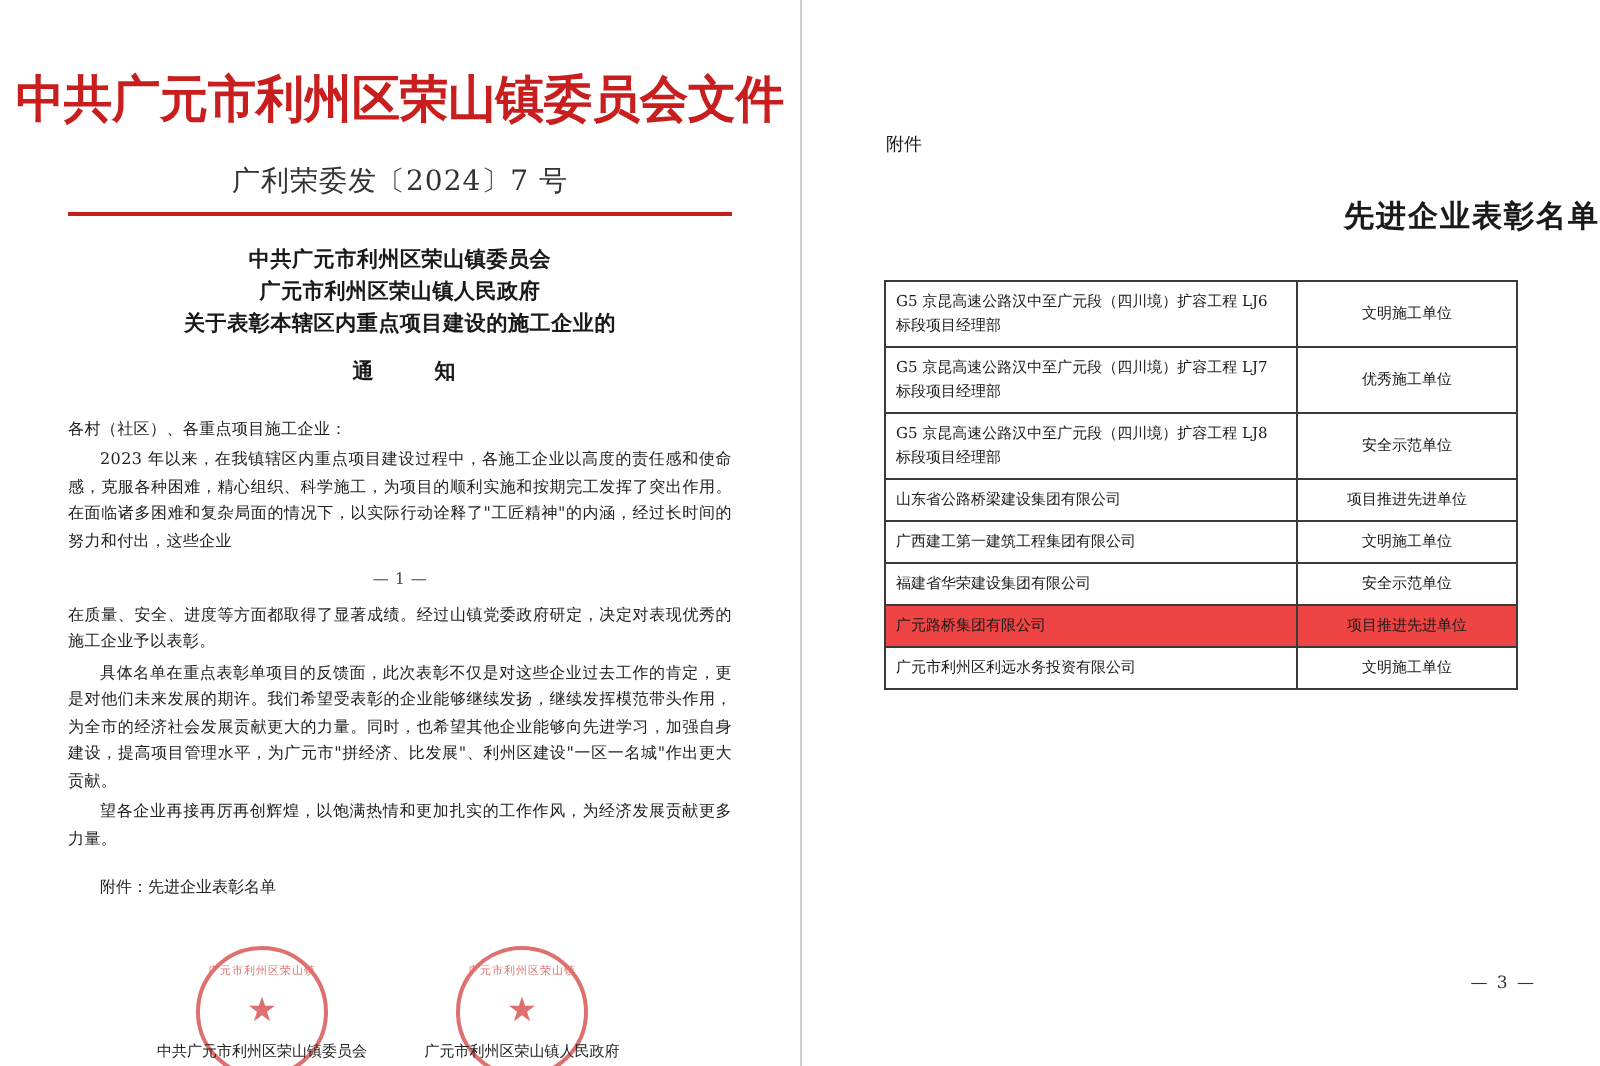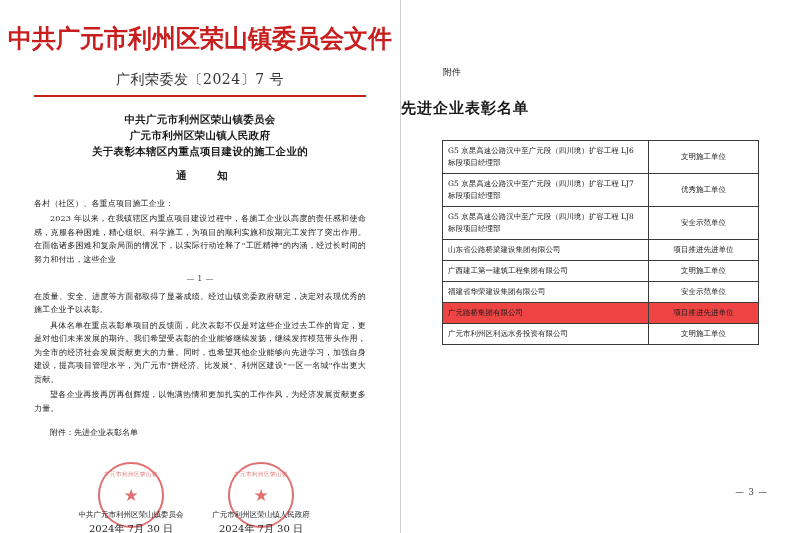--- a/index.html
+++ b/index.html
@@ -25,20 +25,21 @@
   .page-right {
     left: 400px;
     width: 400px;
     border-left: 1px solid #cfcfcf;
   }
 
   
   .doc-masthead {
     text-align: center;
     padding-top: 22px;
+    margin-top: 11px;
   }
   .doc-masthead .title {
     color: #c81e1e;
     font-family: "DejaVu Serif", serif;
     font-weight: bold;
     font-size: 25px;
     letter-spacing: 0px;
     white-space: nowrap;
     transform: scaleX(0.96);
   }
@@ -153,21 +154,21 @@
   .sign-date-2 { left: 208px; width: 106px; }
 
   
   .attach-label {
     font-family: "DejaVu Serif", serif;
     font-size: 9px;
     color: #1a1a1a;
     margin: 66px 0 0 42px;
   }
   .list-title {
-    text-align: left;
+    text-align: right;
     font-family: "DejaVu Serif", serif;
     font-weight: bold;
     font-size: 15px;
     color: #1a1a1a;
     margin-top: 20px;
     letter-spacing: 1px;
   }
   table.award-table {
     margin: 22px auto 0 auto;
     width: 316px;

